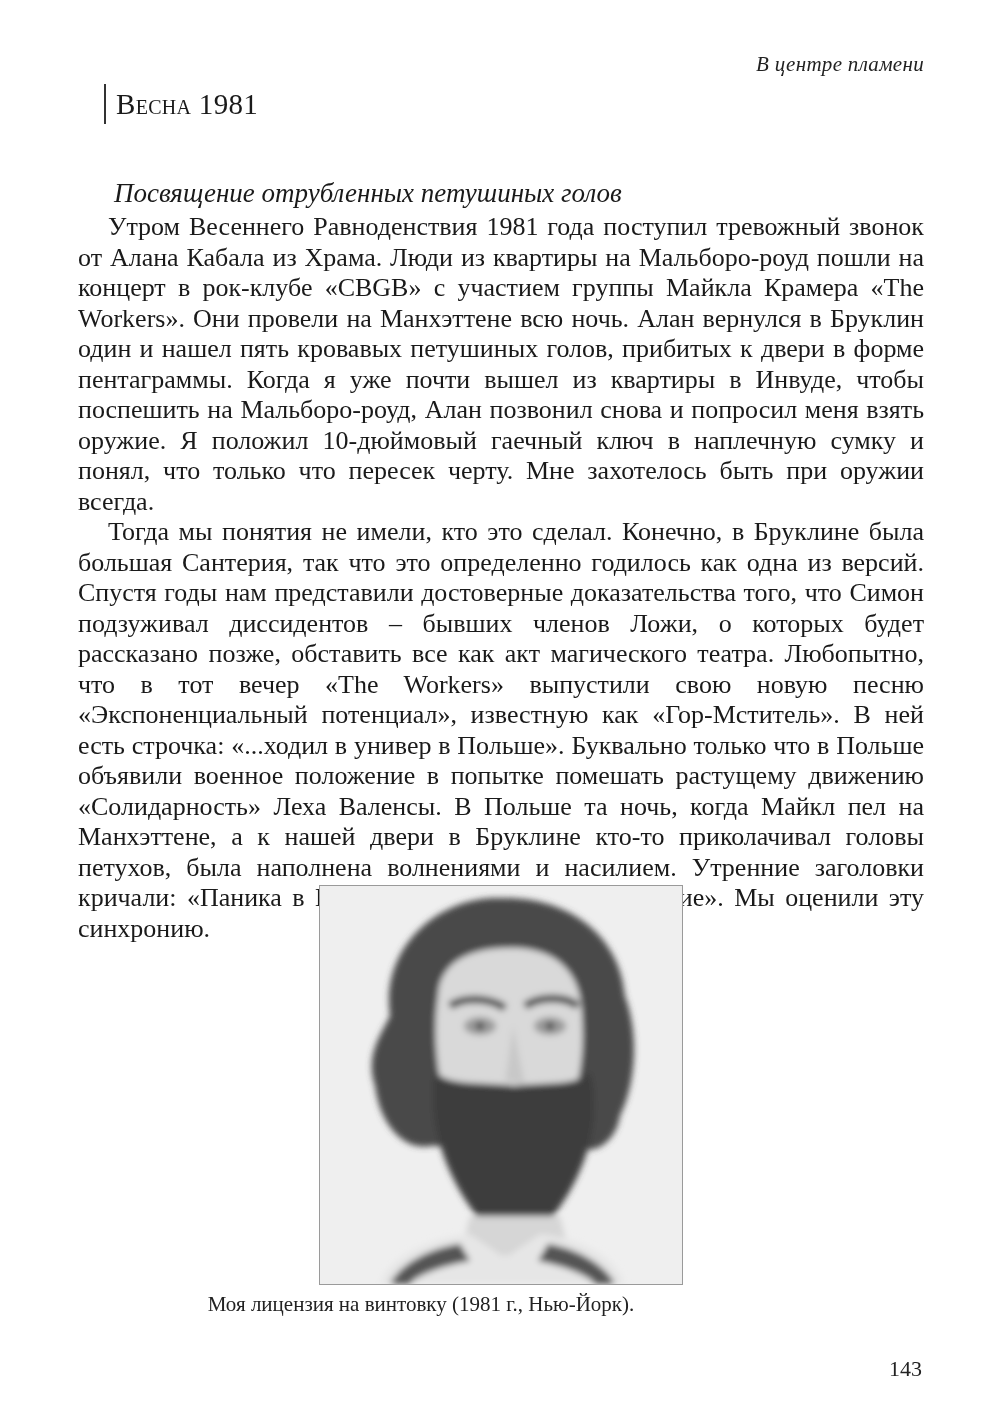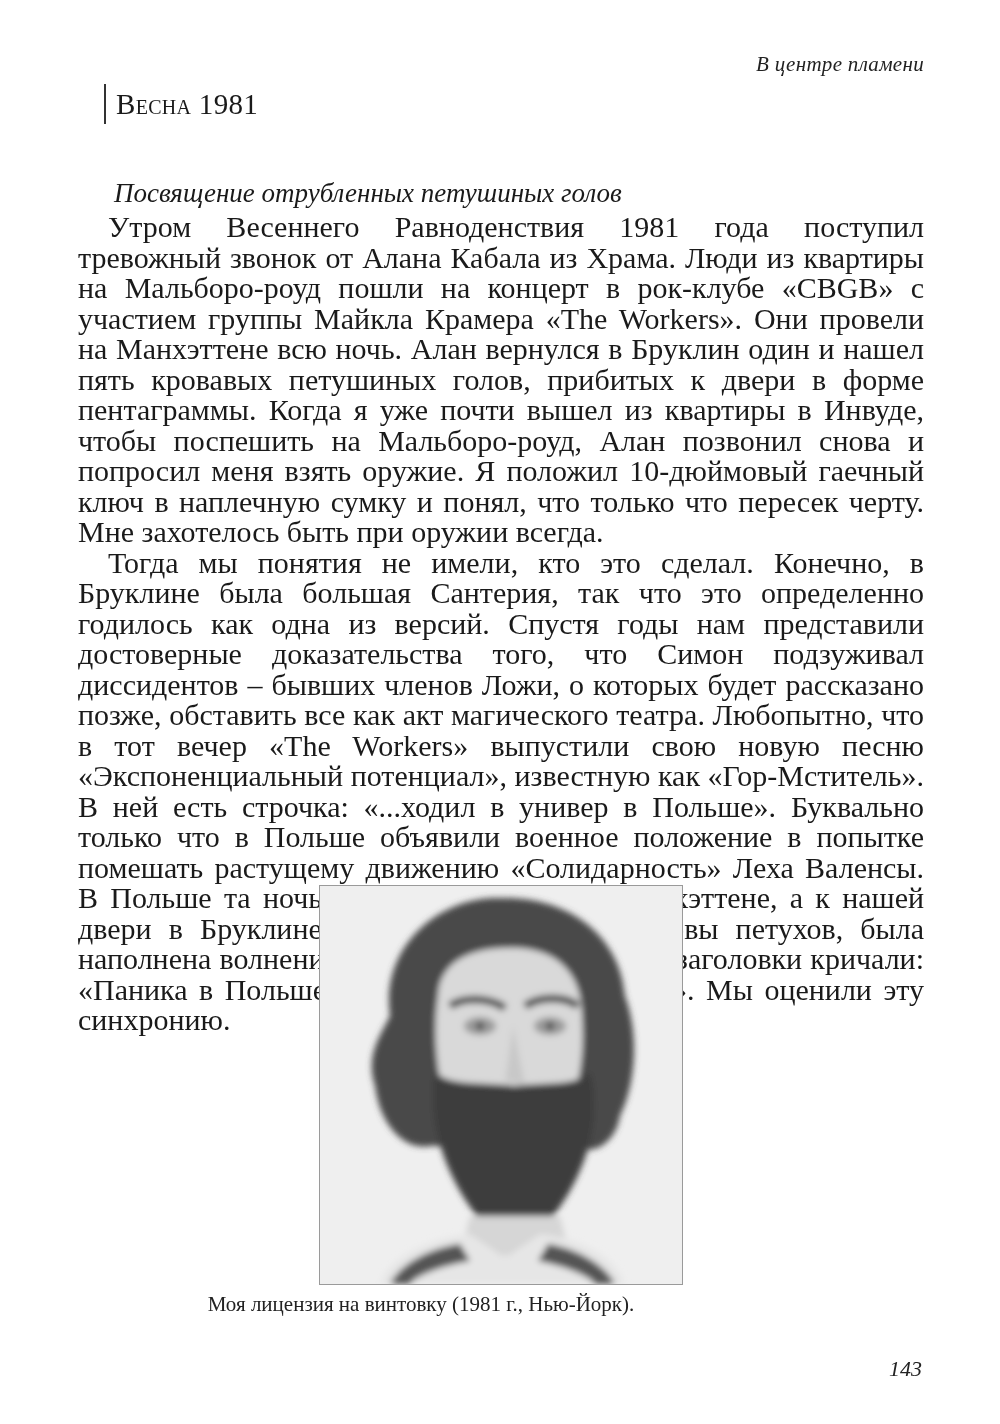--- a/index.html
+++ b/index.html
@@ -4,29 +4,29 @@
 <style>
   html, body { margin: 0; padding: 0; background: #ffffff; }
   body { width: 1000px; height: 1424px; position: relative; overflow: hidden;
          font-family: "Liberation Serif", "DejaVu Serif", serif; color: #1a1a1a; }
   .running-head { position: absolute; top: 52px; right: 76px; font-style: italic;
                   font-size: 21px; letter-spacing: 0.3px; color: #222; }
   .section-head { position: absolute; top: 84px; left: 104px; display: flex; align-items: center; justify-content: flex-end; }
   .section-bar { width: 2px; height: 40px; background: #333; margin-right: 10px; }
   .section-title { font-size: 29px; font-variant: small-caps; letter-spacing: 0.3px; color: #1a1a1a; }
   .subhead { position: absolute; top: 178px; left: 78px; font-style: italic; font-size: 27px; color: #1a1a1a; margin-left: 36px; }
-  .body-text { position: absolute; top: 212px; left: 78px; width: 846px; font-size: 30px;
+  .body-text { position: absolute; top: 212px; left: 78px; width: 846px; font-size: 26px;
                line-height: 30.5px; text-align: justify; hyphens: manual; }
   .body-text p { margin: 0; text-indent: 30px; }
   .photo { position: absolute; left: 319px; top: 885px; width: 362px; height: 398px;
            border: 1px solid #9a9a9a; background: #efefef; overflow: hidden; }
   .photo svg { display: block; width: 100%; height: 100%; }
   .caption { position: absolute; top: 1292px; left: 0; width: 842px; text-align: center;
              font-size: 21px; color: #222; }
-  .page-number { position: absolute; top: 1356px; right: 78px; font-style: italic; font-size: 22px; color: #222; }
+  .page-number { position: absolute; top: 1356px; right: 78px; font-size: 22px; color: #222; }
 </style>
 </head>
 <body>
 
 <div class="running-head">В центре пламени</div>
 
 <div class="section-head">
   <div class="section-bar"></div>
   <div class="section-title">Весна 1981</div>
 </div>

